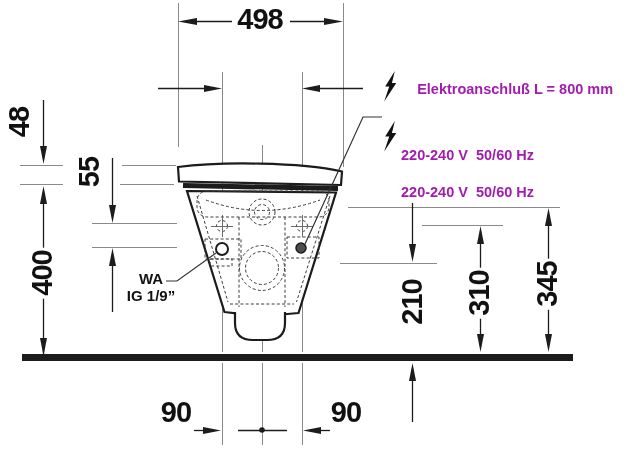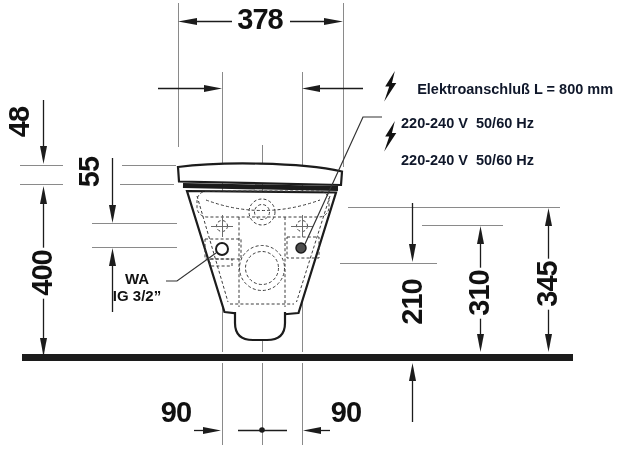--- a/index.html
+++ b/index.html
@@ -9,24 +9,24 @@
     outline:1px solid #cfcfcf;
   }
   #drawing-svg{position:absolute;left:0;top:0;}
   .dim{
     position:absolute;font-weight:bold;color:#111;font-size:29px;
     letter-spacing:-1px;line-height:1;background:#fff;padding:0 3px;
     transform:translate(-50%,-50%);white-space:nowrap;
   }
   .dim.rot{transform:translate(-50%,-50%) rotate(-90deg);}
   .note{
-    position:absolute;font-weight:bold;color:#0f172a;font-size:14.5px;
+    position:absolute;font-weight:bold;color:#a21caf;font-size:14.5px;
     line-height:17px;white-space:pre;
   }
-  .note .l2{display:block;}
+  .note .l2{display:block;margin-top:32px;}
   .wa-label{
     position:absolute;font-weight:bold;color:#111;font-size:15px;
     line-height:17px;text-align:center;transform:translate(-50%,0);
   }
   .bolt{position:absolute;width:14px;height:31px;}
 </style>
 </head>
 <body>
 
 <div id="stage">
@@ -118,21 +118,21 @@
       <polygon points="412.5,363 409,381 416,381"></polygon>
       <polygon points="480.5,226 477,244 484,244"></polygon>
       <polygon points="480.5,352 477,334 484,334"></polygon>
       <polygon points="548.5,208 545,226 552,226"></polygon>
       <polygon points="548.5,352 545,334 552,334"></polygon>
       <polygon points="221,430.5 203,427 203,434"></polygon>
       <polygon points="303,430.5 321,427 321,434"></polygon>
     </g>
   </svg>
 
-  <div class="dim" style="left:260px;top:19px;">378</div>
+  <div class="dim" style="left:260px;top:19px;">498</div>
   <div class="dim rot" style="left:19px;top:122px;">48</div>
   <div class="dim rot" style="left:89px;top:172px;">55</div>
   <div class="dim rot" style="left:42px;top:273px;">400</div>
   <div class="dim rot" style="left:412px;top:302px;">210</div>
   <div class="dim rot" style="left:479px;top:293px;">310</div>
   <div class="dim rot" style="left:547px;top:284px;">345</div>
   <div class="dim" style="left:176px;top:412px;">90</div>
   <div class="dim" style="left:346px;top:412px;">90</div>
 
   <svg class="bolt" style="left:383px;top:71px;" viewBox="0 0 14 32">
@@ -143,18 +143,18 @@
     <span class="l2">220-240 V  50/60 Hz</span>
   </div>
 
   <svg class="bolt" style="left:383px;top:121px;" viewBox="0 0 14 32">
     <path d="M12 0 L2 16 L6.2 16 L1 31.5 L13.5 12.5 L9 12.5 Z" fill="#111"></path>
   </svg>
   <div class="note" style="left:401px;top:118px;">
     <span class="l2">220-240 V  50/60 Hz</span>
   </div>
 
-  <div class="wa-label" style="left:137px;top:270px;">
+  <div class="wa-label" style="left:151px;top:270px;">
     <span style="display:block;">WA</span>
-    <span style="display:block;">IG 3/2”</span>
+    <span style="display:block;">IG 1/9”</span>
   </div>
 
 </div>
 
 </body></html>

